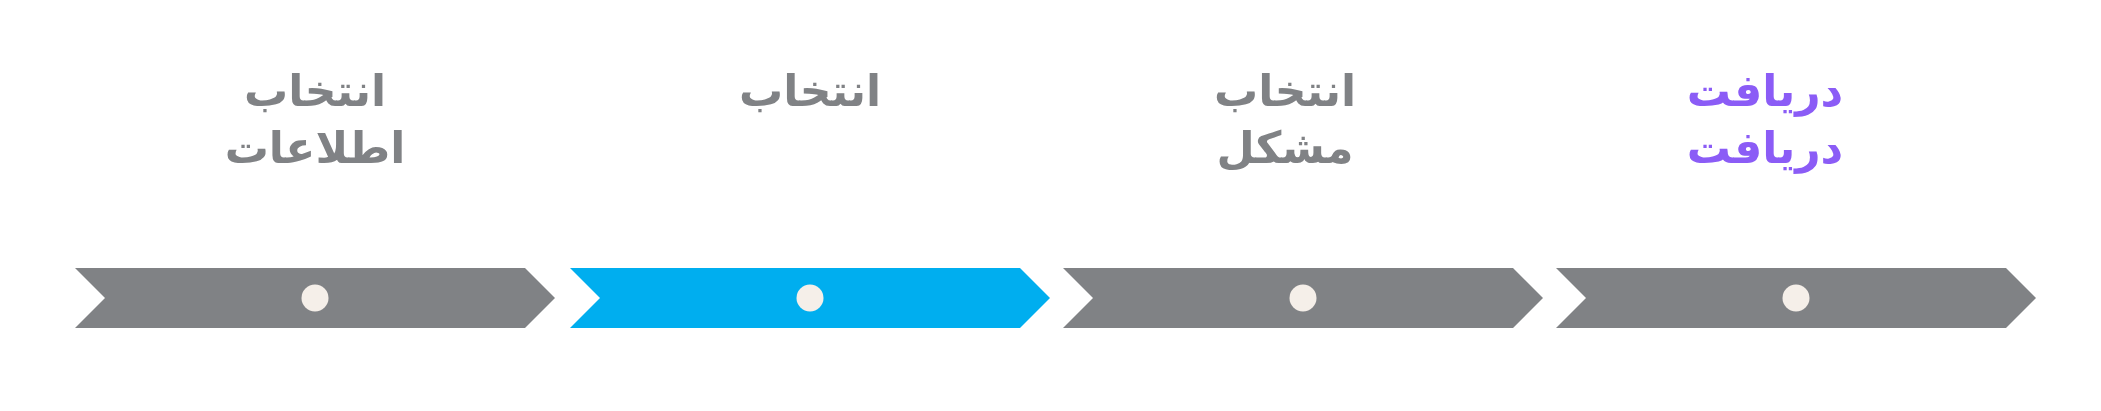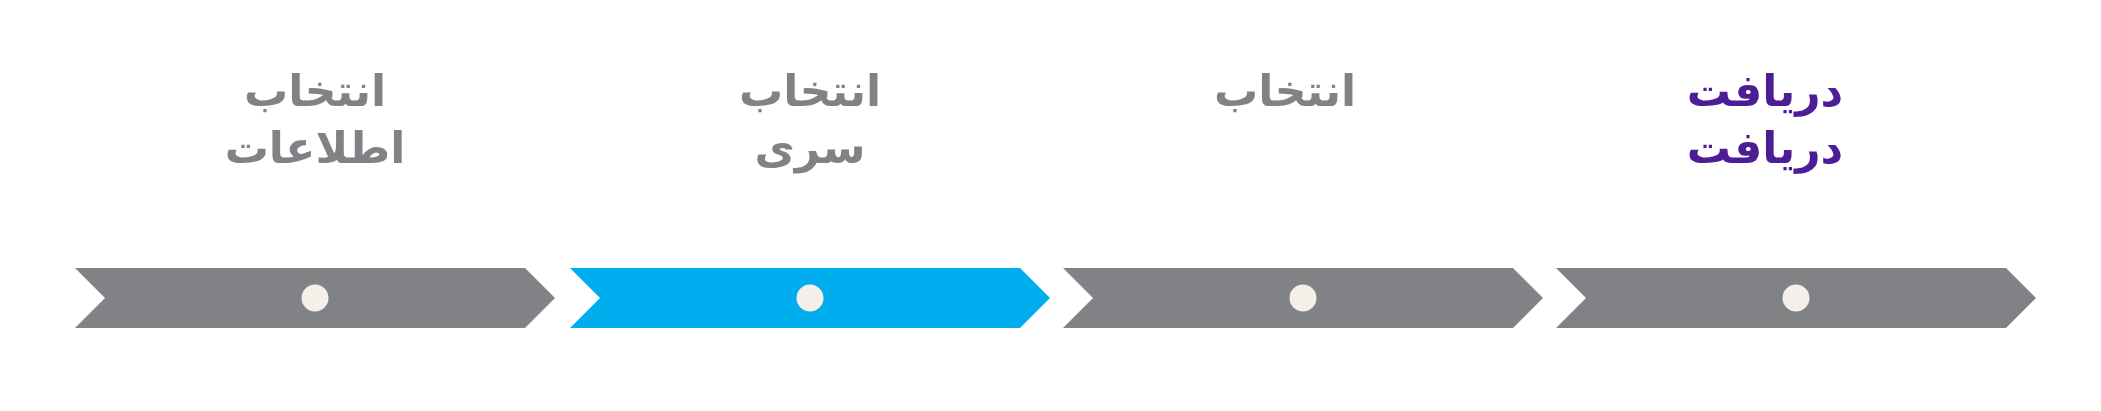--- a/index.html
+++ b/index.html
@@ -107,28 +107,28 @@
 
   <div class="labels-row">
 
     <div class="step-label pos-1" style="color: rgb(128, 130, 133);">
       <span class="lbl-line">انتخاب</span>
       <span class="lbl-line">اطلاعات</span>
     </div>
 
     <div class="step-label pos-2 is-active" style="color: rgb(128, 130, 133);">
       <span class="lbl-line">انتخاب</span>
-      <span class="lbl-line">سری</span>
     </div>
 
     <div class="step-label pos-3" style="color: rgb(128, 130, 133);">
       <span class="lbl-line">انتخاب</span>
+      <span class="lbl-line">مشکل</span>
     </div>
 
-    <div class="step-label pos-4" style="color: #4c1d95;">
+    <div class="step-label pos-4" style="color: #8b5cf6;">
       <span class="lbl-line">دریافت</span>
       <span class="lbl-line">دریافت</span>
     </div>
 
   </div>
 
   <div class="bars-row">
 
     <div class="step-chevron bar-1" style="background: rgb(128, 130, 133);">
       <span class="step-dot" style="background: rgb(245, 239, 233);"></span>

